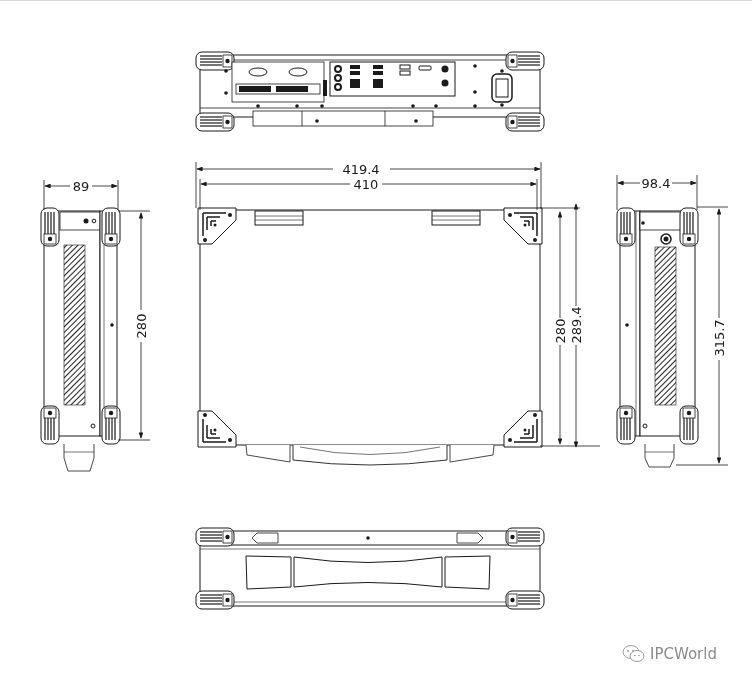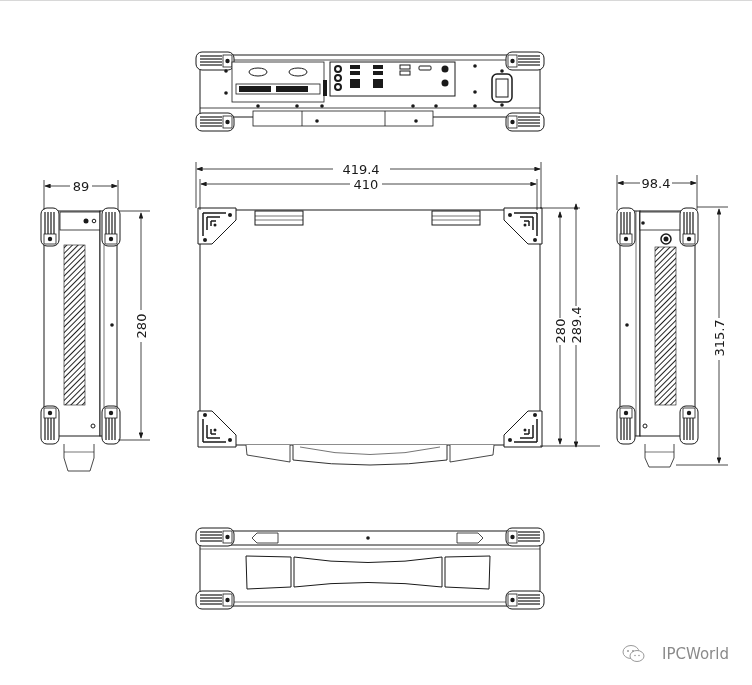--- a/index.html
+++ b/index.html
@@ -1,20 +1,20 @@
 <!DOCTYPE html>
 <html><head>
 <meta charset="utf-8">
 <style>
   html,body{margin:0;padding:0;background:#ffffff;}
   body{width:752px;height:685px;position:relative;overflow:hidden;font-family:"DejaVu Sans",sans-serif;}
   .topline{position:absolute;left:0;top:0;width:752px;height:1px;background:#d8d8d8;}
   svg{position:absolute;left:0;top:0;}
   .dim{font-family:"DejaVu Sans",sans-serif;font-size:13px;fill:#1a1a1a;}
-  .wm{position:absolute;left:622px;top:644px;font-family:"DejaVu Sans",sans-serif;font-size:15px;color:#8a8a8a;display:flex;align-items:center;gap:16px;}
+  .wm{position:absolute;left:622px;top:644px;font-family:"DejaVu Sans",sans-serif;font-size:15px;color:#8a8a8a;display:flex;align-items:center;gap:4px;}
   .wm svg{position:static;}
 </style>
 </head>
 <body>
 
 <div class="topline"></div>
 
 <svg width="752" height="685" viewBox="0 0 752 685">
   <defs>
     <marker id="arr" markerWidth="8" markerHeight="6" refX="7" refY="3" orient="auto-start-reverse">

